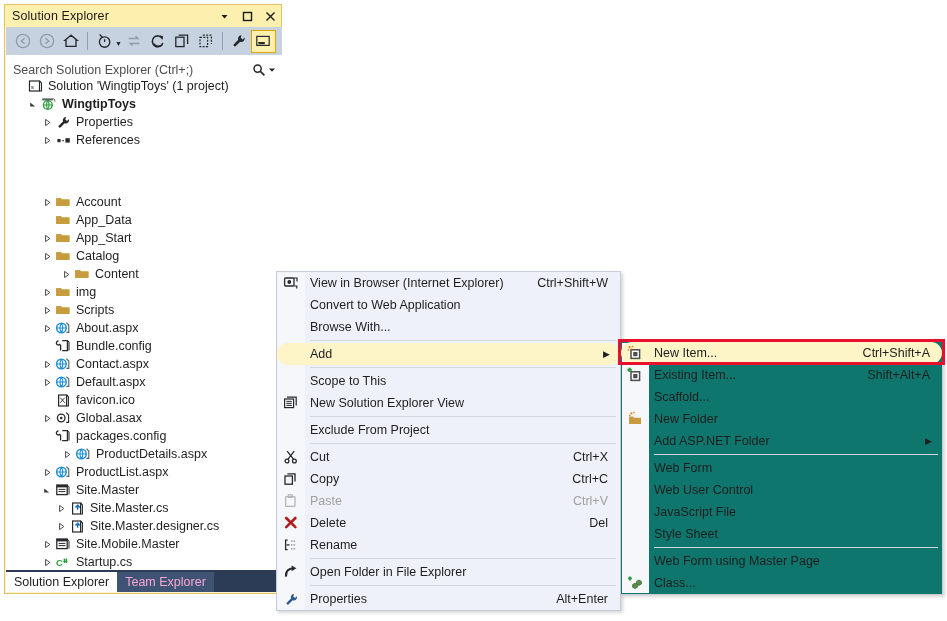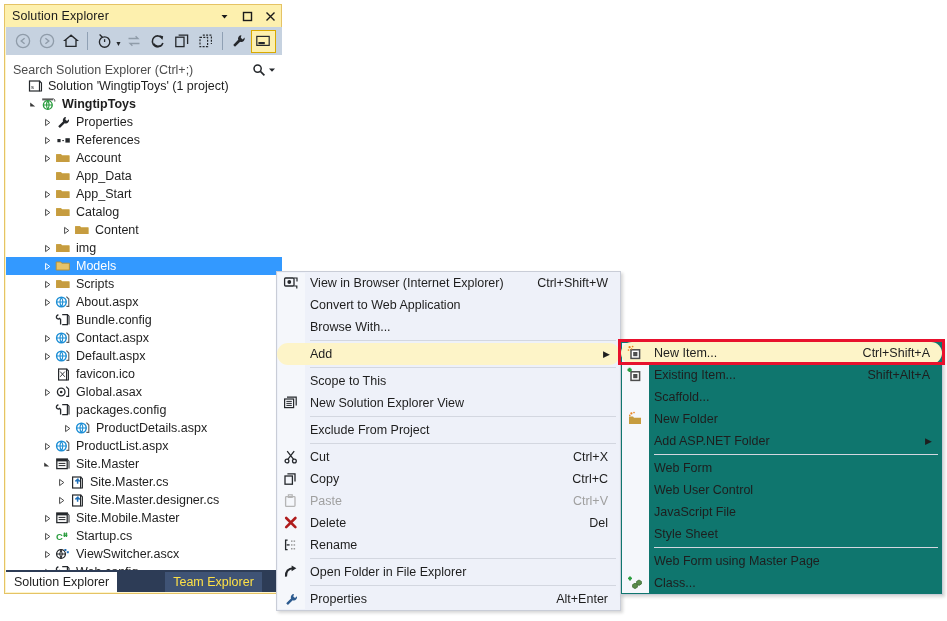--- a/index.html
+++ b/index.html
@@ -173,22 +173,21 @@
     display: flex; align-items: center;
     font-size: 12.5px;
     cursor: default;
   }
   .se-tab.active {
     background: #ffffff;
     color: #1e1e1e;
   }
   .se-tab.inactive {
     background: #3f5375;
-    color: #fde047;
-    margin-left: 48px;
+    color: #f9a8d4;
   }
 
   
   #ctx-menu {
     position: absolute;
     left: 276px;
     top: 271px;
     width: 345px;
     background: #eef1f9;
     border: 1px solid #c9cdd7;
@@ -430,21 +429,21 @@
         </span>
         <span class="t-icon">
           <svg width="15" height="15" viewBox="0 0 15 15">
             <rect x="1.4" y="6" width="3.2" height="3.2" fill="#25282c"></rect>
             <rect x="6.2" y="7.1" width="1.8" height="1" fill="#25282c"></rect>
             <rect x="9.4" y="5.2" width="4.4" height="4.4" fill="#25282c"></rect>
           </svg>
         </span>
         <span class="t-label">References</span>
       </div>
-      <div class="trow" style="padding-left: 34px;">
+      <div class="trow" style="padding-left: 34px; margin-top: 44px;">
         <span class="t-arrow">
           <svg width="9" height="9" viewBox="0 0 9 9">
             <path d="M2.6 1.4 L6.8 4.5 L2.6 7.6 Z" fill="none" stroke="#4a4a4a" stroke-width="1"></path>
           </svg>
         </span>
         <span class="t-icon">
           <svg width="16" height="16" viewBox="0 0 16 16">
             <path d="M1.2 4.2 L6 4.2 L7 5.4 L14.4 5.4 L14.4 12 L1.2 12 Z" fill="#c9a227"></path>
             <path d="M1.2 4.2 L6 4.2 L7 5.4 L14.4 5.4 L14.4 12 L1.2 12 Z" fill="#c69c3f"></path>
           </svg>
@@ -509,33 +508,20 @@
             <path d="M2.6 1.4 L6.8 4.5 L2.6 7.6 Z" fill="none" stroke="#4a4a4a" stroke-width="1"></path>
           </svg>
         </span>
         <span class="t-icon">
           <svg width="16" height="16" viewBox="0 0 16 16">
             <path d="M1.2 4.2 L6 4.2 L7 5.4 L14.4 5.4 L14.4 12 L1.2 12 Z" fill="#c9a227"></path>
             <path d="M1.2 4.2 L6 4.2 L7 5.4 L14.4 5.4 L14.4 12 L1.2 12 Z" fill="#c69c3f"></path>
           </svg>
         </span>
         <span class="t-label">img</span>
-      </div>
-      <div class="trow sel" style="padding-left: 34px;">
-        <span class="t-arrow">
-          <svg width="9" height="9" viewBox="0 0 9 9">
-            <path d="M2.6 1.4 L6.8 4.5 L2.6 7.6 Z" fill="none" stroke="#ffffff" stroke-width="1"></path>
-          </svg>
-        </span>
-        <span class="t-icon">
-          <svg width="16" height="16" viewBox="0 0 16 16">
-            <path d="M1.2 4 L5.8 4 L6.8 5.2 L14.4 5.2 L14.4 12 L1.2 12 Z" fill="#e6c36a" stroke="#b98f2e" stroke-width="0.9"></path>
-          </svg>
-        </span>
-        <span class="t-label">Models</span>
       </div>
       <div class="trow" style="padding-left: 34px;">
         <span class="t-arrow">
           <svg width="9" height="9" viewBox="0 0 9 9">
             <path d="M2.6 1.4 L6.8 4.5 L2.6 7.6 Z" fill="none" stroke="#4a4a4a" stroke-width="1"></path>
           </svg>
         </span>
         <span class="t-icon">
           <svg width="16" height="16" viewBox="0 0 16 16">
             <path d="M1.2 4.2 L6 4.2 L7 5.4 L14.4 5.4 L14.4 12 L1.2 12 Z" fill="#c9a227"></path>

